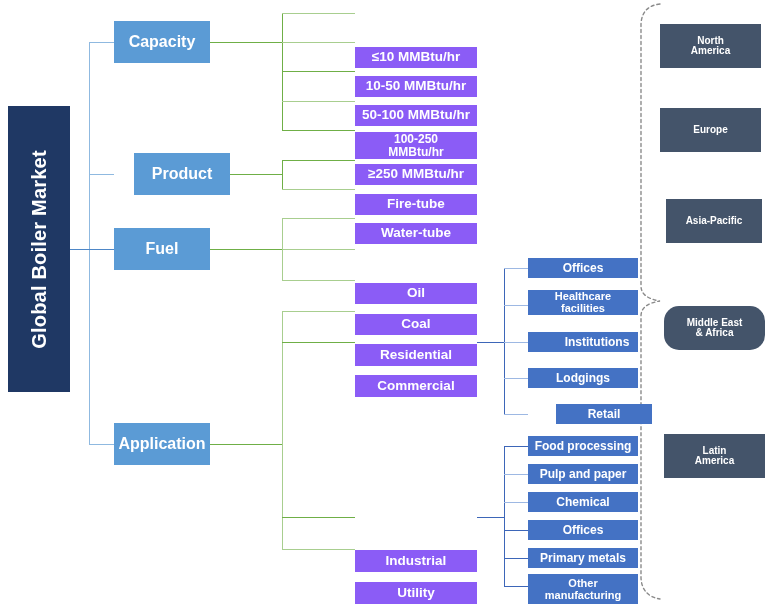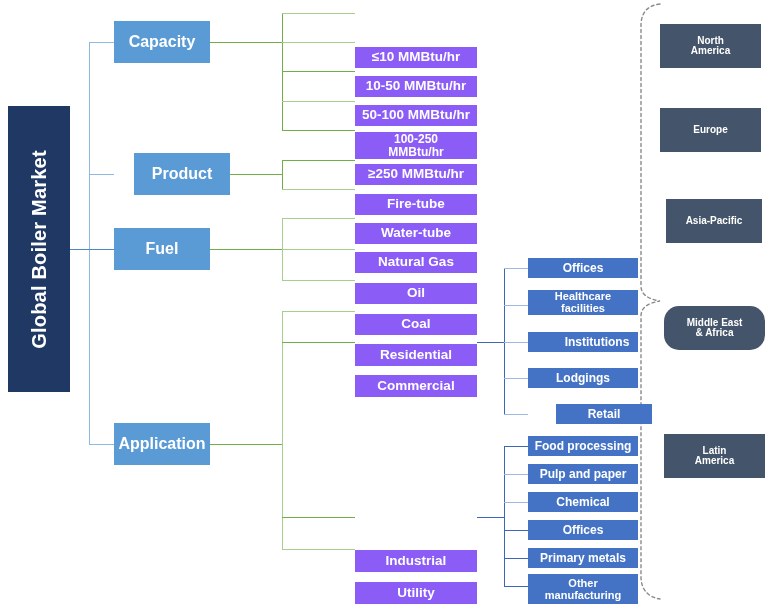--- a/index.html
+++ b/index.html
@@ -131,21 +131,20 @@
   <div class="node lvl2" style="left:355px;top:3px;width:122px;height:21px;">≤10 MMBtu/hr</div>
   <div class="node lvl2" style="left:355px;top:32px;width:122px;height:21px;">10-50 MMBtu/hr</div>
   <div class="node lvl2" style="left:355px;top:61px;width:122px;height:21px;">50-100 MMBtu/hr</div>
   <div class="node lvl2" style="left:355px;top:88px;width:122px;height:27px;font-size:12px;">100-250
 MMBtu/hr</div>
   <div class="node lvl2" style="left:355px;top:120px;width:122px;height:21px;">≥250 MMBtu/hr</div>
 
   <div class="node lvl2" style="left:355px;top:150px;width:122px;height:21px;">Fire-tube</div>
   <div class="node lvl2" style="left:355px;top:179px;width:122px;height:21px;">Water-tube</div>
 
-  <div class="node lvl2" style="left:355px;top:208px;width:122px;height:21px;">Natural Gas</div>
   <div class="node lvl2" style="left:355px;top:239px;width:122px;height:21px;">Oil</div>
   <div class="node lvl2" style="left:355px;top:270px;width:122px;height:21px;">Coal</div>
 
   <div class="node lvl2" style="left:355px;top:300px;width:122px;height:22px;">Residential</div>
   <div class="node lvl2" style="left:355px;top:331px;width:122px;height:22px;">Commercial</div>
   <div class="node lvl2" style="left:355px;top:506px;width:122px;height:22px;">Industrial</div>
   <div class="node lvl2" style="left:355px;top:538px;width:122px;height:22px;">Utility</div>
 
   <div class="node lvl3" style="left:528px;top:258px;width:110px;height:20px;">Offices</div>
   <div class="node lvl3" style="left:528px;top:290px;width:110px;height:25px;font-size:11px;">Healthcare

